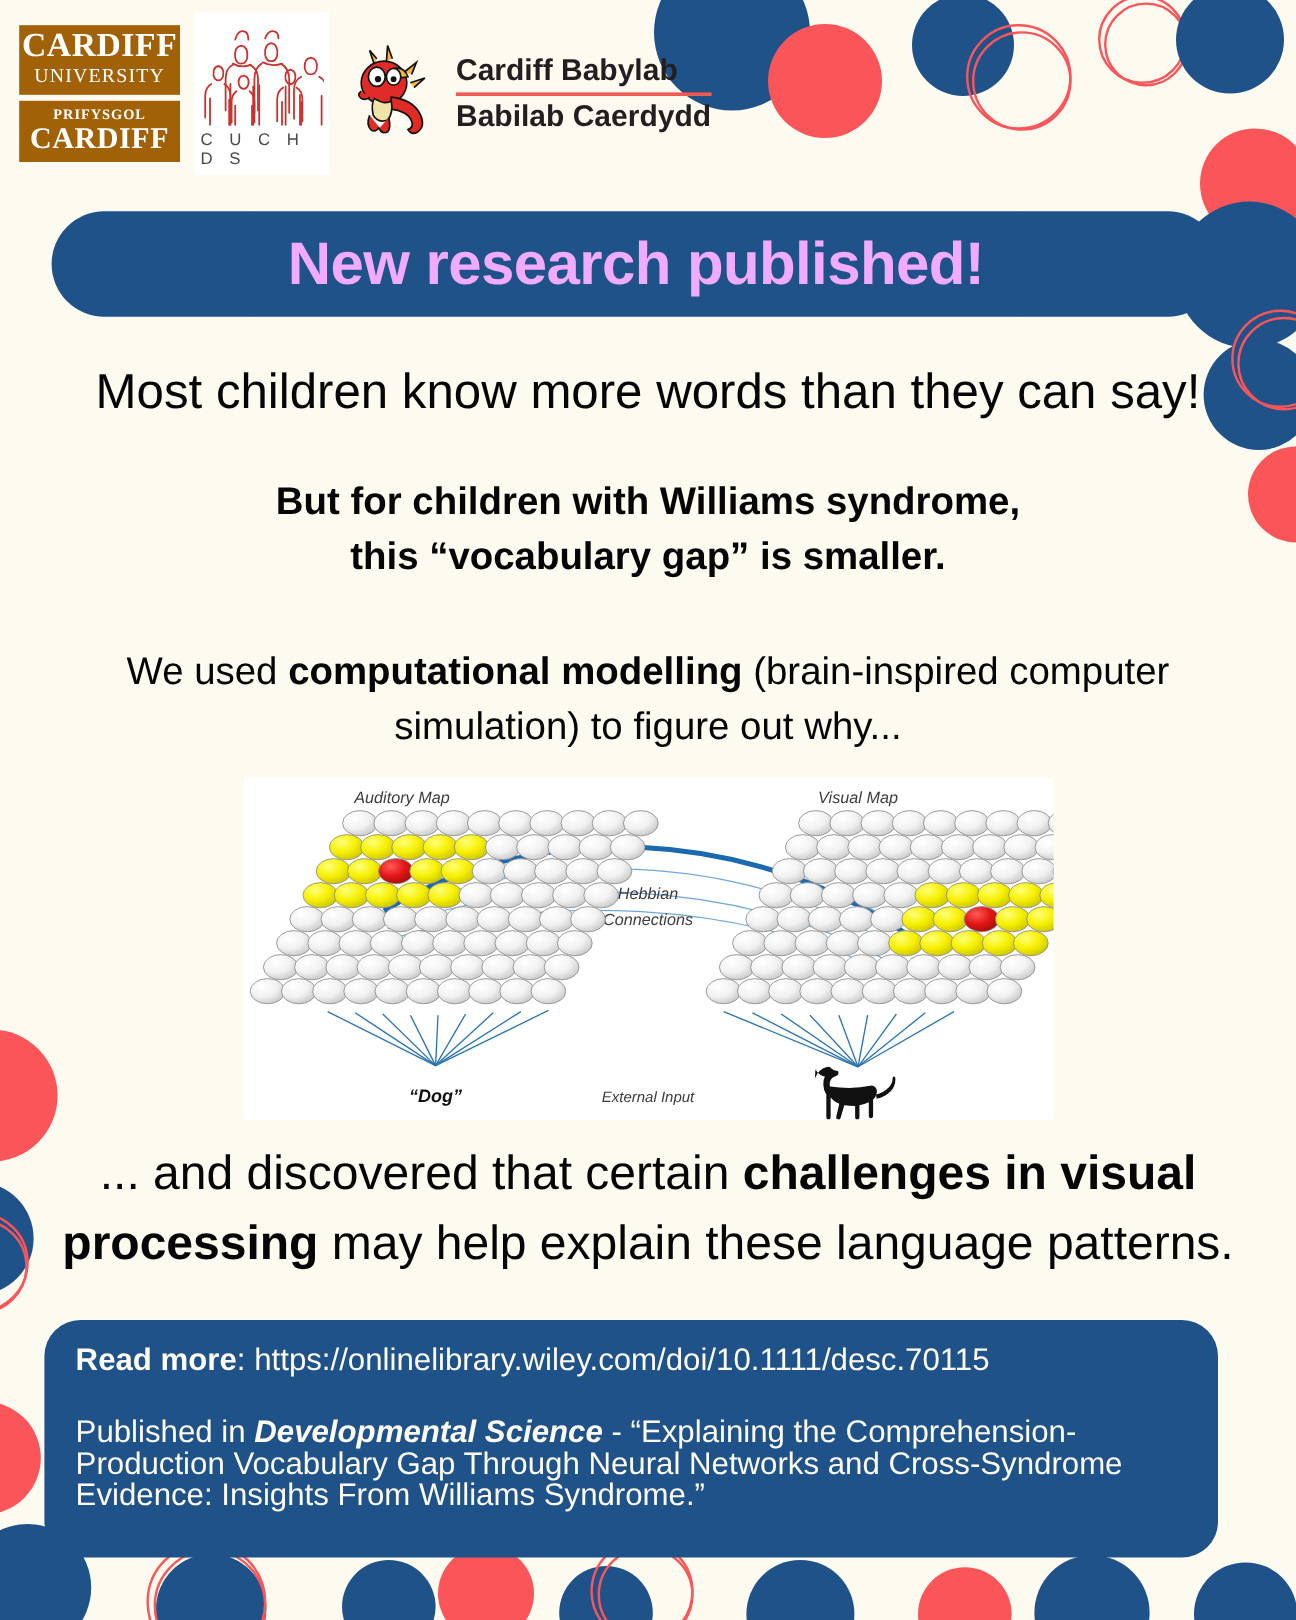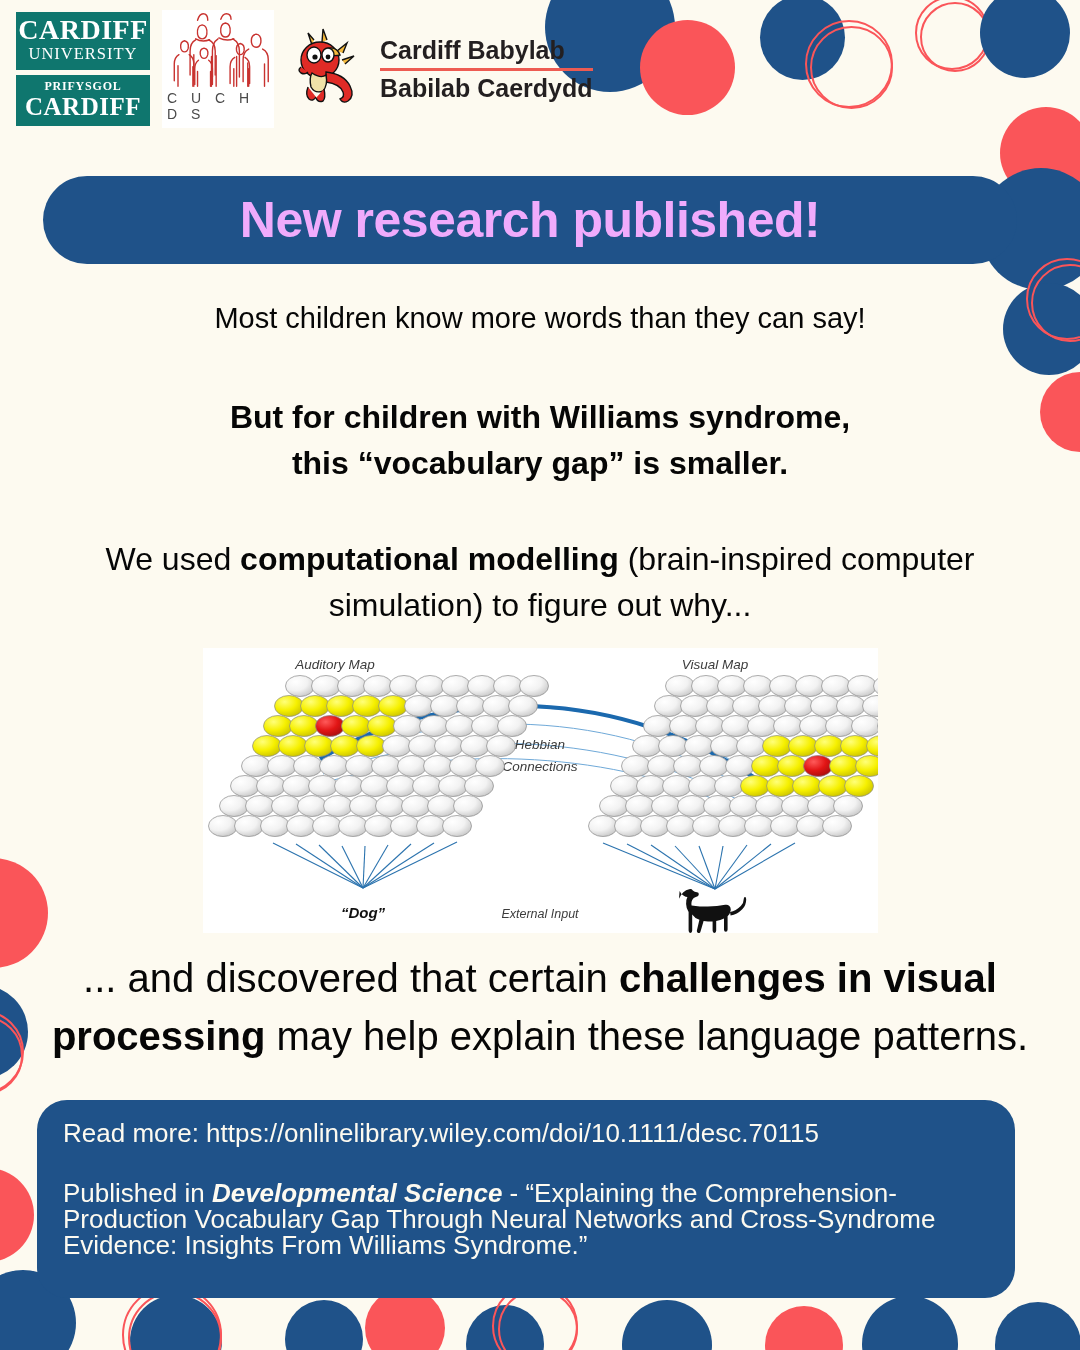--- a/index.html
+++ b/index.html
@@ -24,33 +24,33 @@
   .deco-ring { border: 2.5px solid #FA5559; background: transparent; }
 
   
   #logo-bar {
     position: absolute; left: 16px; top: 10px;
     display: flex; align-items: center; gap: 0px;
     z-index: 6;
   }
   .cardiff-logo { width: 134px; }
   .cu-block {
-    background: #0f766e; color: #fff;
+    background: #a16207; color: #fff;
     font-family: "Liberation Serif", serif;
     text-align: center; letter-spacing: .5px;
     padding: 4px 2px 5px;
   }
   .cu-block.top { margin-bottom: 5px; }
   .cu-l1 { font-size: 28px; font-weight: 700; line-height: 1.0; }
   .cu-l2 { font-size: 16.5px; font-weight: 400; line-height: 1.25; letter-spacing: 1px;}
   .cu-l3 { font-size: 12px; font-weight: 700; line-height: 1.3; letter-spacing: .8px;}
   .cu-l4 { font-size: 25px; font-weight: 700; line-height: 1.05; }
 
   .cuchds-logo {
-    width: 112px; height: 118px; background: #fff;
+    width: 112px; height: 136px; background: #fff;
     margin-left: 12px; display: flex; flex-direction: column;
     align-items: center; justify-content: flex-end; padding-bottom: 6px;
   }
   .cuchds-word {
     font-size: 14px; letter-spacing: 5px; color: #4a4a4a;
     font-family: "Liberation Sans", sans-serif; padding-left:5px;
   }
 
   .babylab-logo {
     display: flex; align-items: center; gap: 10px; margin-left: 18px;
@@ -73,21 +73,21 @@
   #title-banner .t {
     color: #f0abfc; font-size: 50px; font-weight: 700;
     letter-spacing: -0.5px;
   }
 
   
   .copy {
     position: absolute; left: 50px; width: 980px;
     text-align: center; color: #060606; z-index: 4;
   }
-  .copy.p1 { top: 300px; font-size: 29px; line-height: 1.28; }
+  .copy.p1 { top: 300px; font-size: 41px; line-height: 1.28; }
   .copy.p2 { top: 394px; font-size: 32px; font-weight: 700; line-height: 1.44; }
   .copy.p3 { top: 536px; font-size: 32px; line-height: 1.44; }
   .copy.p4 { top: 950px; font-size: 40px; line-height: 1.44; }
   .copy b { font-weight: 700; }
 
   
   #figure-box {
     position: absolute; left: 203px; top: 648px;
     width: 675px; height: 285px; background: #FFFFFF; z-index: 4;
   }
@@ -105,21 +105,21 @@
   #bottom-panel {
     position: absolute; left: 37px; top: 1100px;
     width: 978px; height: 198px;
     background: #1F5289; border-radius: 30px;
     padding: 20px 26px 0 26px; z-index: 5;
   }
   #bottom-panel .line {
     color: #FDFAF0; font-size: 26px; line-height: 1.0;
   }
   #readmore { margin-bottom: 6px; }
-  #readmore .bold { font-weight: 400; margin-top: 40px; }
+  #readmore .bold { font-weight: 700; margin-top: 40px; }
   #citation { margin-top: 34px; font-size: 26px; line-height: 1.62; }
   #citation .ital { font-weight: 700; font-style: italic; }
 </style>
 </head>
 <body>
 
 <div id="poster">
 
   <div id="decor">
       <div class="deco deco-fill-blue" style="left: 545px; top: -38px; width: 130px; height: 130px;"></div>

